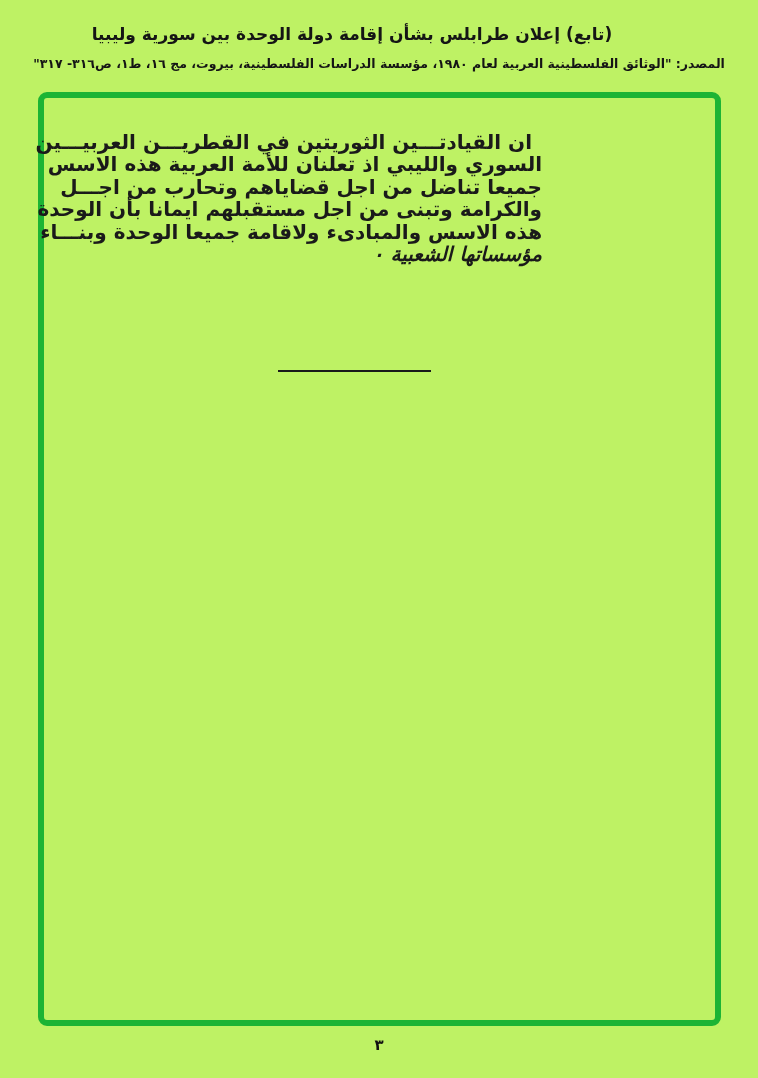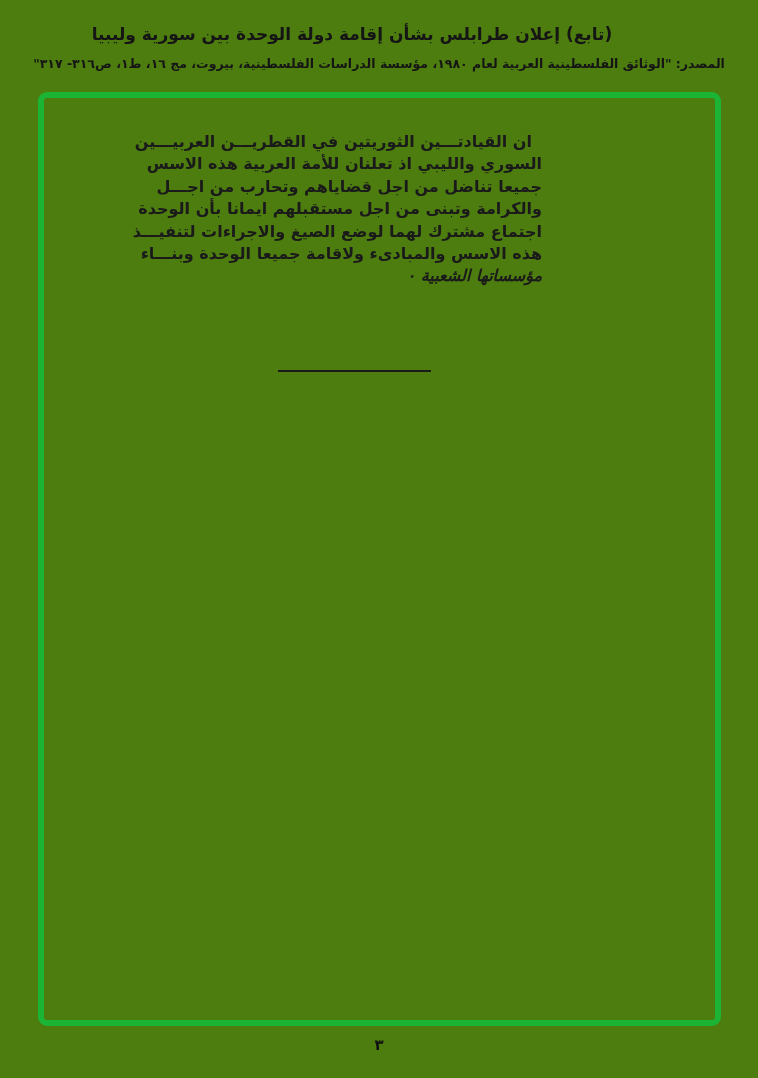--- a/index.html
+++ b/index.html
@@ -4,21 +4,21 @@
 <style>
   html, body {
     margin: 0;
     padding: 0;
     background: #ffffff;
   }
   .page {
     position: relative;
     width: 758px;
     height: 1078px;
-    background: #4d7c0f;
+    background: #bef264;
     overflow: hidden;
     font-family: "DejaVu Sans", sans-serif;
     color: #151515;
     direction: rtl;
   }
   .doc-title {
     position: absolute;
     top: 24px;
     left: 0;
     width: 704px;           
@@ -50,21 +50,21 @@
     border: 6px solid #1cb434;
     border-radius: 9px;
     background: transparent;
   }
   .doc-body {
     position: absolute;
     top: 131px;
     right: 216px;
     width: 357px;
     direction: rtl;
-    font-size: 16px;
+    font-size: 20px;
     font-weight: bold;
     line-height: 22.4px;
     color: #1a1a1a;
   }
   .para-line {
     text-align: justify;
     text-align-last: justify;
     white-space: nowrap;
   }
   .para-line:first-child {
@@ -103,21 +103,20 @@
 
   <div class="doc-source">المصدر: "الوثائق الفلسطينية العربية لعام ١٩٨٠،  مؤسسة الدراسات الفلسطينية، بيروت، مج ١٦، ط١، ص٣١٦- ٣١٧"</div>
 
   <div class="highlight-box" style="border-color: rgb(28, 180, 52);"></div>
 
   <div class="doc-body">
       <div class="para-line">ان القيادتـــين الثوريتين في القطريـــن العربيـــين</div>
       <div class="para-line">السوري والليبي اذ تعلنان للأمة العربية هذه الاسس</div>
       <div class="para-line">جميعا تناضل من اجل قضاياهم وتحارب من اجـــل</div>
       <div class="para-line">والكرامة وتبنى من اجل مستقبلهم ايمانا بأن الوحدة</div>
-      <div class="para-line">اجتماع مشترك لهما لوضع الصيغ والاجراءات لتنفيـــذ</div>
       <div class="para-line">هذه الاسس والمبادىء ولاقامة جميعا الوحدة وبنـــاء</div>
       <div class="para-line">مؤسساتها الشعبية ٠</div>
     </div>
 
   <div class="divider"></div>
 
   <div class="page-number">٣</div>
 
 </div>
 

